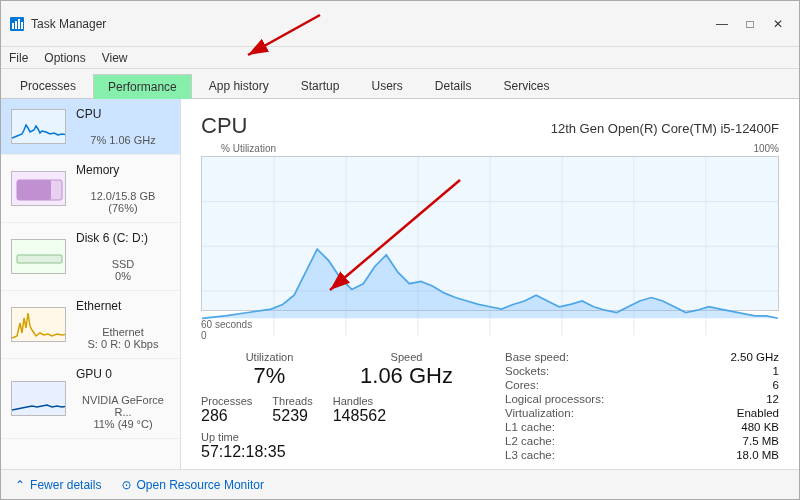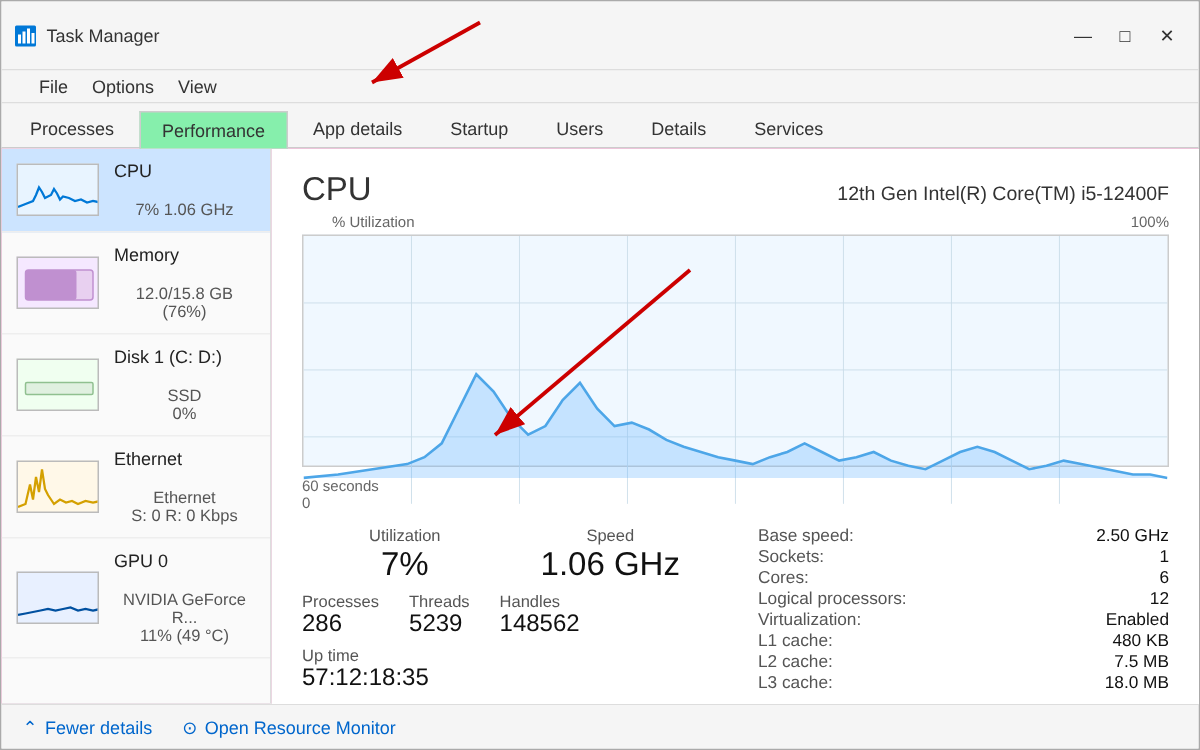--- a/index.html
+++ b/index.html
@@ -50,21 +50,21 @@
       font-size: 12px;
       color: #333;
       display: flex;
       align-items: center;
       justify-content: center;
     }
     .menu-bar {
       height: 22px;
       display: flex;
       align-items: center;
-      padding: 0 17px;
+      padding: 0 0;
       border-bottom: 1px solid #ddd;
       background: #f5f5f5;
     }
     .menu-item {
       padding: 2px 8px;
       cursor: pointer;
       font-size: 12px;
       color: #333;
     }
     .tab-bar {
@@ -90,21 +90,21 @@
       border-color: #ccc;
       border-bottom-color: white;
       position: relative;
       bottom: -1px;
       z-index: 1;
     }
     .content {
       display: flex;
       flex: 1;
       overflow: hidden;
-      background: #f9a8d4;
+      background: #b91c1c;
     }
     .sidebar {
       width: 180px;
       background: #fafafa;
       border-right: 1px solid #ddd;
       overflow-y: auto;
     }
     .sidebar-item {
       display: flex;
       align-items: center;
@@ -276,21 +276,21 @@
 
   <div class="menu-bar">
     <span class="menu-item">File</span>
     <span class="menu-item">Options</span>
     <span class="menu-item">View</span>
   </div>
 
   <div class="tab-bar">
     <div class="tab">Processes</div>
     <div class="tab active">Performance</div>
-    <div class="tab">App details</div>
+    <div class="tab">App history</div>
     <div class="tab">Startup</div>
     <div class="tab">Users</div>
     <div class="tab">Details</div>
     <div class="tab">Services</div>
   </div>
 
   <div class="content">
 
     <div class="sidebar">
 
@@ -319,21 +319,21 @@
         </div>
       </div>
 
       <div class="sidebar-item">
         <div class="sidebar-thumb disk-mini">
           <svg width="55" height="35" viewBox="0 0 55 35">
             <rect x="5" y="15" width="45" height="8" rx="1" fill="#e0f0e0" stroke="#90c090" stroke-width="1"></rect>
           </svg>
         </div>
         <div class="sidebar-info">
-          <div class="sidebar-name">Disk 1 (C: D:)</div>
+          <div class="sidebar-name">Disk 6 (C: D:)</div>
           <div class="sidebar-sub">SSD<br>0%</div>
         </div>
       </div>
 
       <div class="sidebar-item">
         <div class="sidebar-thumb eth-mini">
           <svg width="55" height="35" viewBox="0 0 55 35">
             <polyline points="0,30 5,28 8,15 10,25 12,10 14,20 16,5 18,18 20,22 24,28 28,25 32,27 36,26 40,28 45,26 50,27 55,26" fill="none" stroke="#d4a000" stroke-width="1.5"></polyline>
           </svg>
         </div>
@@ -353,21 +353,21 @@
           <div class="sidebar-name">GPU 0</div>
           <div class="sidebar-sub">NVIDIA GeForce R...<br>11% (49 °C)</div>
         </div>
       </div>
     </div>
 
     <div class="main-panel">
 
       <div class="cpu-header">
         <span class="cpu-title">CPU</span>
-        <span class="cpu-model">12th Gen Intel(R) Core(TM) i5-12400F</span>
+        <span class="cpu-model">12th Gen Open(R) Core(TM) i5-12400F</span>
       </div>
 
       <div class="chart-labels">
         <span>% Utilization</span>
         <span>100%</span>
       </div>
 
       <div class="chart-container">
         <svg class="chart-grid" viewBox="0 0 500 155" preserveAspectRatio="none">
 

